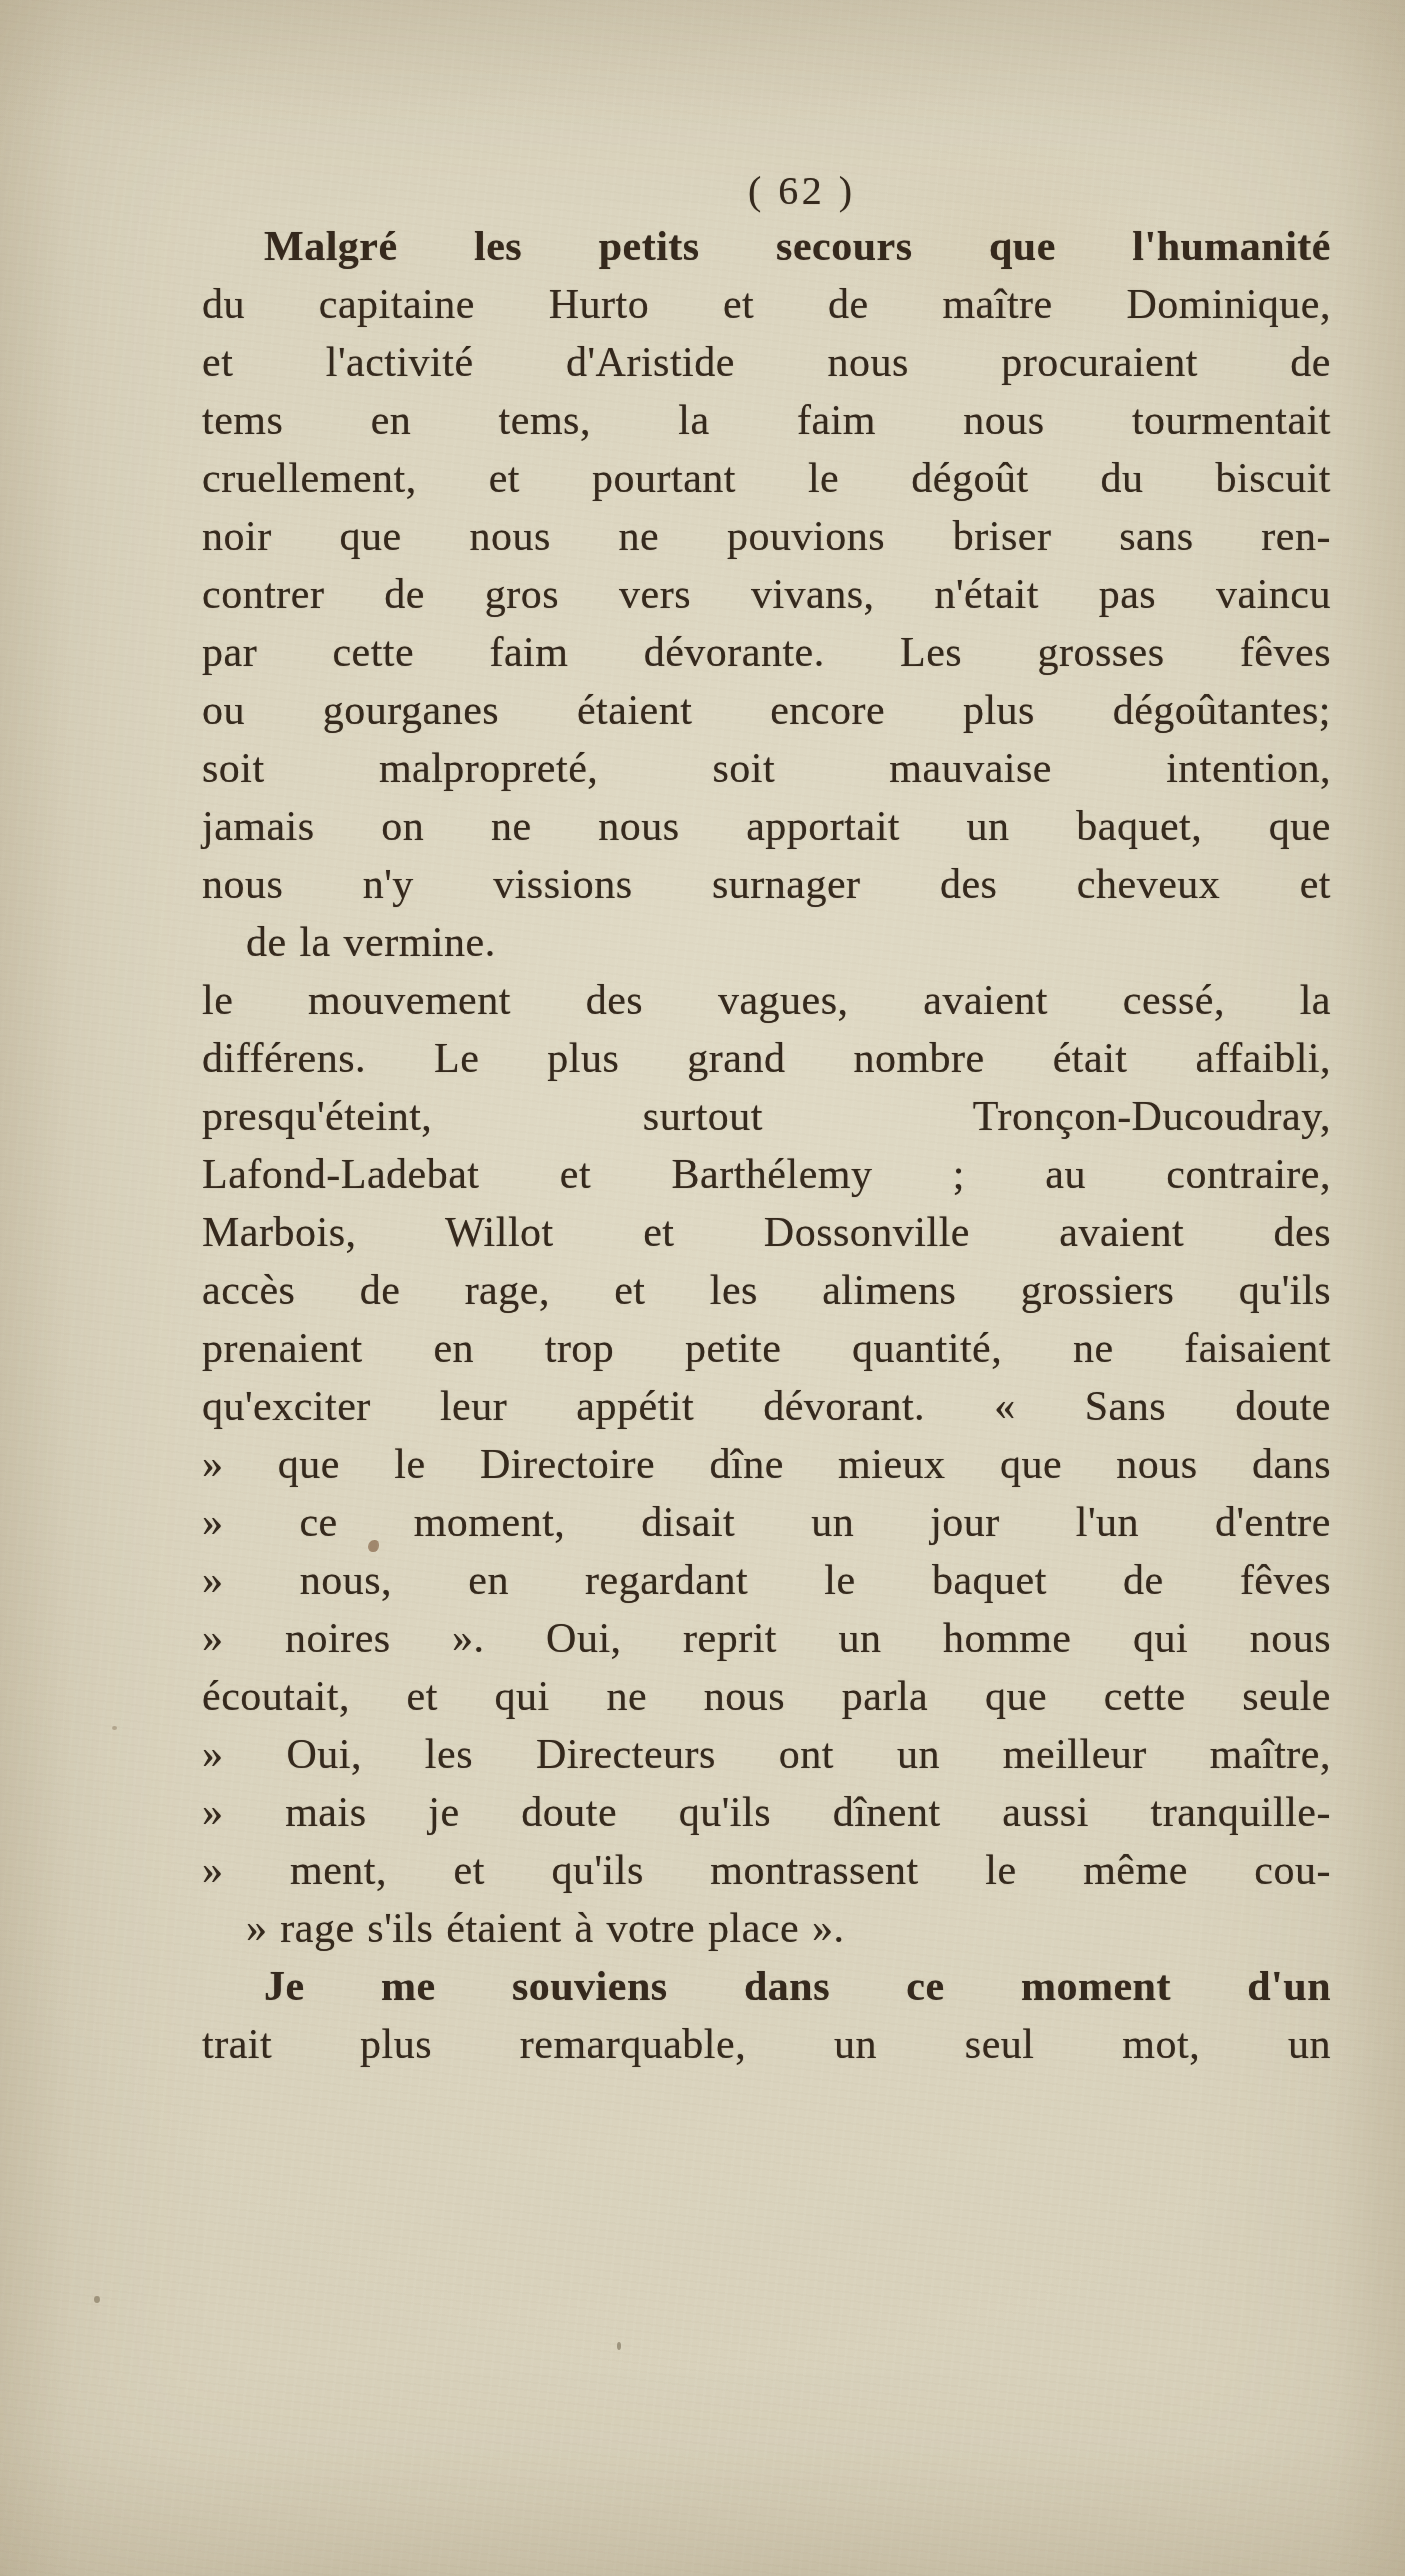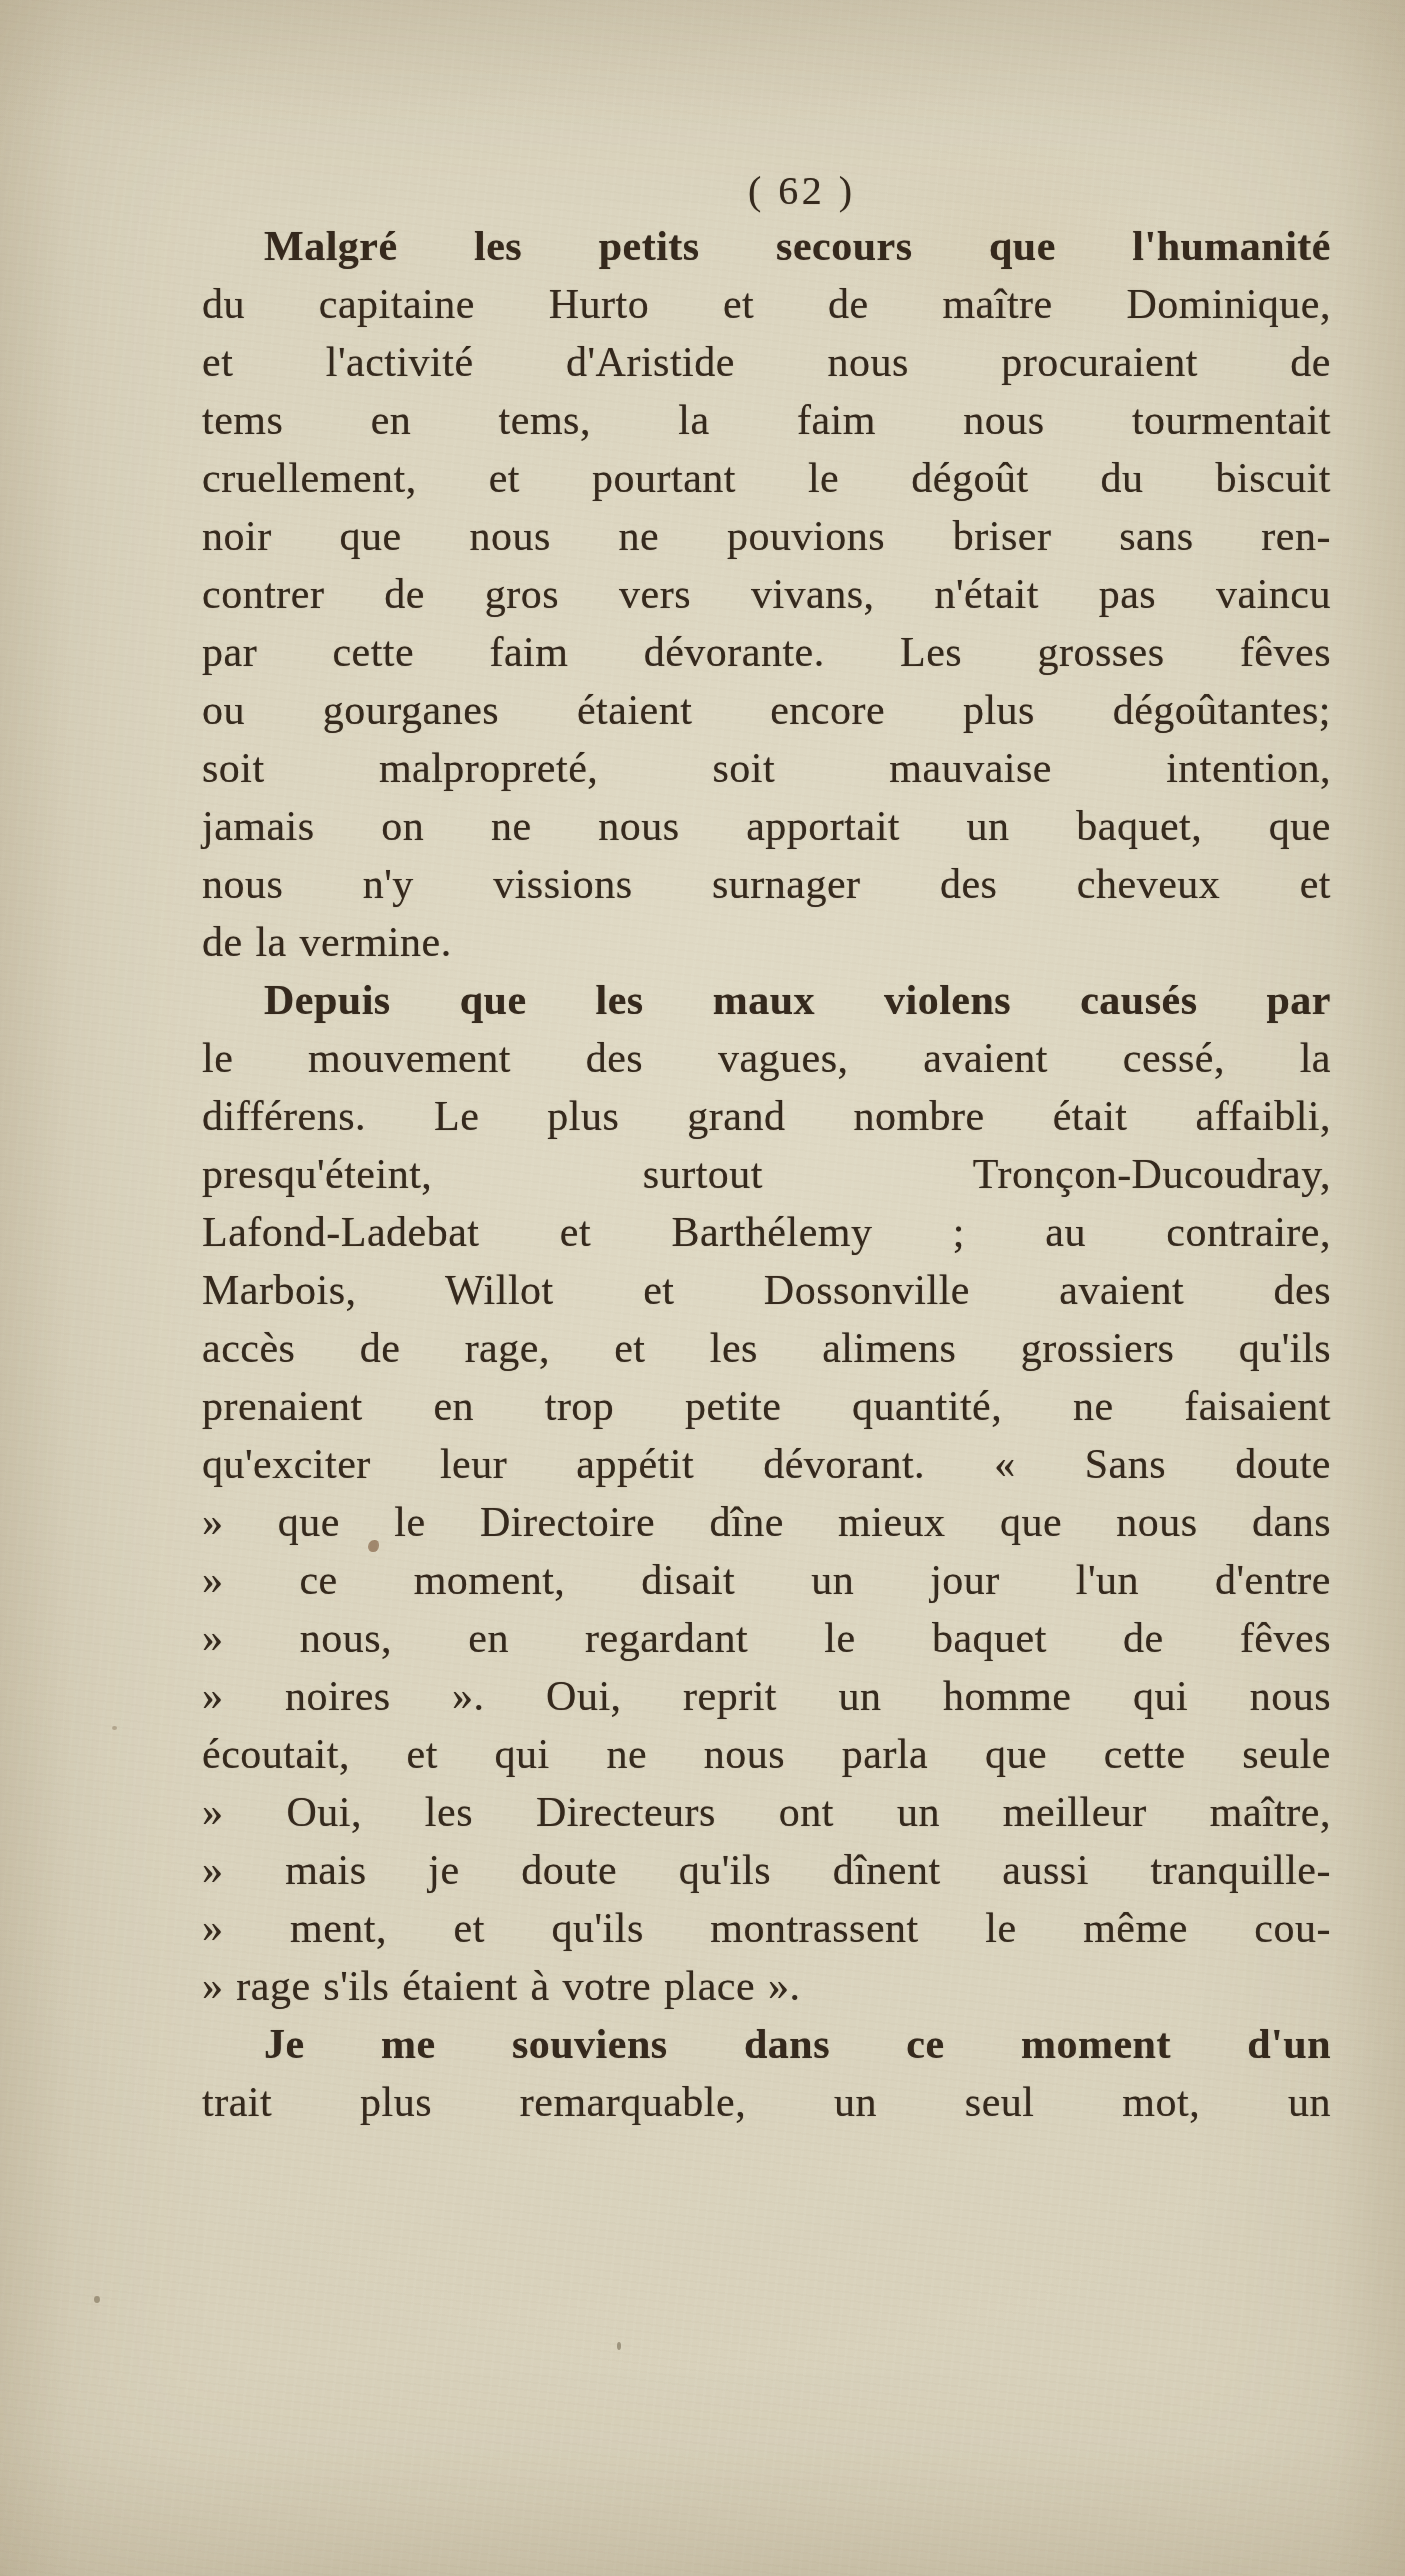--- a/index.html
+++ b/index.html
@@ -56,21 +56,21 @@
   }
   .line {
     height: 58px;
     line-height: 58px;
     text-align: justify;
     text-align-last: justify;
     letter-spacing: 0.5px;
     word-spacing: 1.8px;
     text-shadow: 0 0 0.9px rgba(52,43,32,0.55);
   }
-  .line.left { text-align: left; text-align-last: left; }
+  .line.left { text-align: left; text-align-last: left; margin-left: 44px; }
   .line.indent { padding-left: 62px; font-weight: bold; }
   
   .stain { position: absolute; z-index: 1; pointer-events: none; }
   .s1 { left: 368px; top: 1540px; width: 10.6px; height: 11.5px;
         background: rgba(105,63,32,0.60); border-radius: 60% 40% 55% 45%; filter: blur(0.4px); }
   .s2 { left: 94px; top: 2296px; width: 6.2px; height: 7px;
         background: rgba(95,80,55,0.45); border-radius: 50%; filter: blur(0.4px); }
   .s3 { left: 112px; top: 1726px; width: 5.3px; height: 4.4px;
         background: rgba(120,100,70,0.40); border-radius: 50%; filter: blur(0.5px); }
   .s4 { left: 617px; top: 2342px; width: 4.4px; height: 8px;
@@ -97,21 +97,20 @@
       <div class="line">tems en tems, la faim nous tourmentait</div>
       <div class="line">cruellement, et pourtant le dégoût du biscuit</div>
       <div class="line">noir que nous ne pouvions briser sans ren-</div>
       <div class="line">contrer de gros vers vivans, n'était pas vaincu</div>
       <div class="line">par cette faim dévorante. Les grosses fêves</div>
       <div class="line">ou gourganes étaient encore plus dégoûtantes;</div>
       <div class="line">soit malpropreté, soit mauvaise intention,</div>
       <div class="line">jamais on ne nous apportait un baquet, que</div>
       <div class="line">nous n'y vissions surnager des cheveux et</div>
       <div class="line left">de la vermine.</div>
-      <div class="line indent">Depuis que les maux violens causés par</div>
       <div class="line">le mouvement des vagues, avaient cessé, la</div>
       <div class="line">différens. Le plus grand nombre était affaibli,</div>
       <div class="line">presqu'éteint, surtout Tronçon-Ducoudray,</div>
       <div class="line">Lafond-Ladebat et Barthélemy ; au contraire,</div>
       <div class="line">Marbois, Willot et Dossonville avaient des</div>
       <div class="line">accès de rage, et les alimens grossiers qu'ils</div>
       <div class="line">prenaient en trop petite quantité, ne faisaient</div>
       <div class="line">qu'exciter leur appétit dévorant. « Sans doute</div>
       <div class="line">» que le Directoire dîne mieux que nous dans</div>
       <div class="line">» ce moment, disait un jour l'un d'entre</div>

